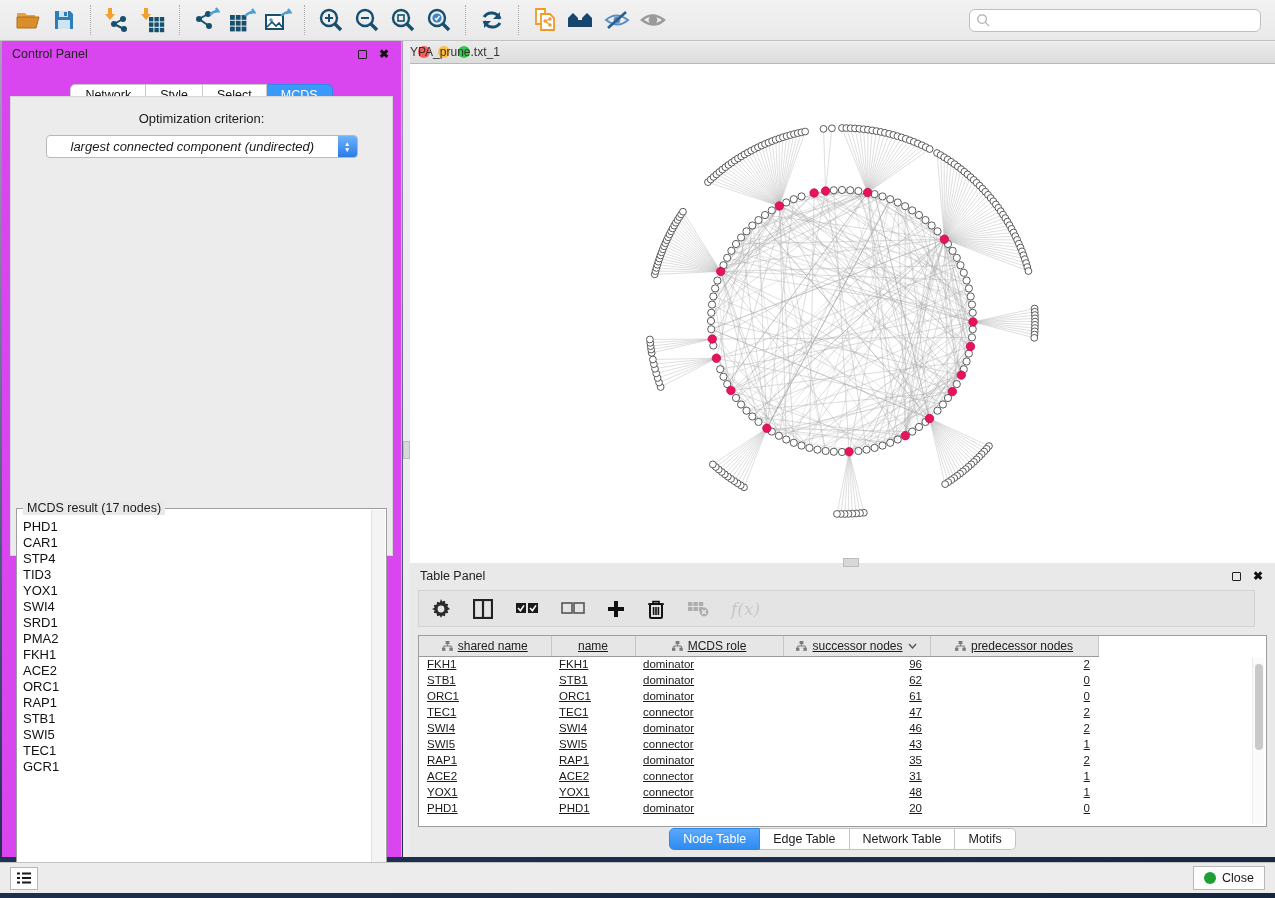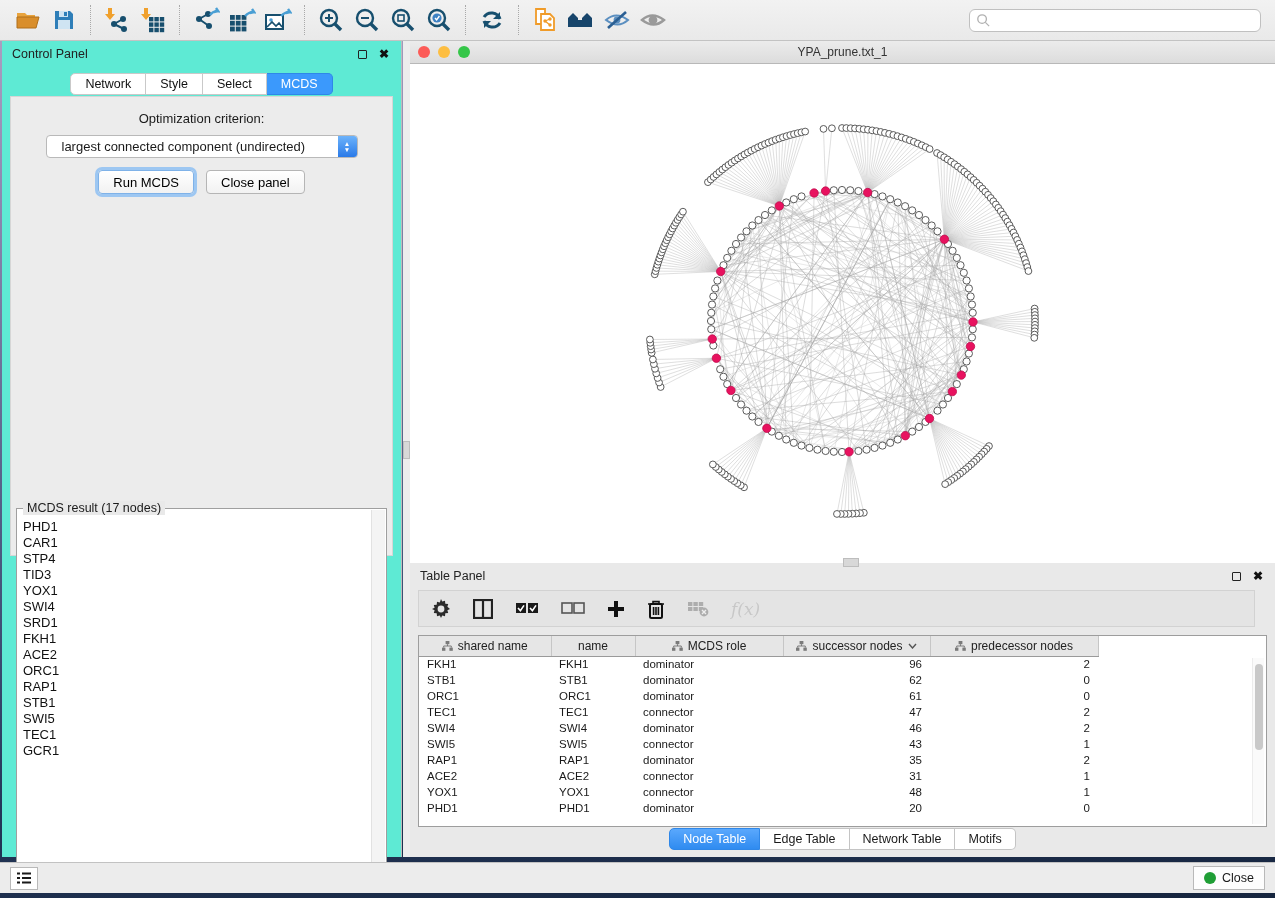--- a/index.html
+++ b/index.html
@@ -17,40 +17,40 @@
     display:flex; align-items:center; padding:0 10px; }
   .tb-btn { width:36px; height:32px; display:flex; align-items:center; justify-content:center; cursor:default; }
   .tb-sep { width:1px; height:30px; margin:0 8px; border-left:1px dotted #a9a9a9; }
   .tb-spacer { flex:1; }
   .searchbox { width:292px; height:23px; background:#fff; border:1px solid #c0c0c0; border-radius:6px;
     display:flex; align-items:center; padding:0 6px; margin-right:4px; }
   .searchbox svg { opacity:.55; }
 
   
   .control-panel { position:absolute; left:2px; top:41px; width:400px; bottom:36px;
-    background:#5eead4; border-right:1px solid #bdbdbd; }
+    background:#d946ef; border-right:1px solid #bdbdbd; }
   .panel-titlebar { height:26px; display:flex; align-items:center; padding:0 10px; font-size:12.5px; color:#222; }
   .panel-titlebar .ttl { flex:1; }
   .mini-btn { width:14px; height:14px; margin-left:8px; display:flex; align-items:center; justify-content:center;
     font-size:12px; color:#111; cursor:default; }
   .float-box { width:9px; height:9px; border:1.4px solid #222; border-radius:1px; }
 
-  .tabbar { display:flex; justify-content:center; margin-top:6px; }
+  .tabbar { display:flex; justify-content:center; margin-top:17px; }
   .tab { padding:3px 14px; background:#fff; border:1px solid #c9c9c9; border-left:none;
     font-size:12.5px; color:#111; cursor:default; }
   .tab:first-child { border-left:1px solid #c9c9c9; border-radius:5px 0 0 5px; }
   .tab:last-child { border-radius:0 5px 5px 0; }
   .tab.sel { background:#3b99fc; border-color:#2f87e8; color:#fff; }
 
   .cp-inner { position:absolute; left:8px; right:8px; top:55px; height:460px;
     background:#ececec; border:1px solid #d6d6d6; padding-top:14px; }
   .opt-label { text-align:center; font-size:13px; margin-bottom:9px; }
   .combo { width:312px; height:23px; margin:0 auto; background:#fff; border:1px solid #b9b9b9;
     border-radius:4px; display:flex; align-items:center; position:relative; cursor:default; }
-  .combo .val { flex:1; padding:0 15px; font-size:13px; white-space:nowrap; }
+  .combo .val { flex:1; padding:0 24px; font-size:13px; white-space:nowrap;font-style:italic; }
   .combo .stepper { width:19px; height:21px; border-radius:0 3px 3px 0;
     background:linear-gradient(#6db3fb,#2a7ae8); display:flex; flex-direction:column;
     align-items:center; justify-content:center; color:#fff; font-size:6.5px; line-height:6px; }
   .btn-row { display:flex; justify-content:center; gap:12px; margin-top:12px; }
   .pushbtn { height:24px; padding:0 14px; background:linear-gradient(#ffffff,#f2f2f2);
     border:1px solid #b5b5b5; border-radius:4px; font-size:13px; cursor:default; }
   .pushbtn.focused { box-shadow:0 0 0 3px #9dc7f2; border-color:#7fb2e8; }
 
   .result-box { position:absolute; left:14px; right:14px; top:467px; height:371px;
     border:1px solid #9f9f9f; background:#fff; }
@@ -62,34 +62,34 @@
   
   .v-divider { position:absolute; left:403px; width:7px; top:41px; bottom:36px; background:#ededed; }
   .v-grip { position:absolute; left:0; right:0; top:400px; height:18px; background:#d8d8d8; border:1px solid #bdbdbd; }
 
   
   .net-window { position:absolute; left:410px; right:0; top:41px; height:522px; background:#fff; }
   .net-titlebar { height:23px; background:linear-gradient(#ececec,#dcdcdc); border-bottom:1px solid #b8b8b8;
     display:flex; align-items:center; padding:0 8px; position:relative; }
   .lights { display:flex; gap:8px; }
   .light { width:12px; height:12px; border-radius:50%; }
-  .net-title { position:absolute; left:0; right:0; text-align:center; font-size:12px; color:#333; pointer-events:none; }
+  .net-title { position:absolute; left:0; right:0; font-size:12px; color:#333; pointer-events:none; }
   .net-canvas { width:100%; height:498px; background:#fff; }
 
   
   .table-panel { position:absolute; left:410px; right:0; top:563px; bottom:36px; background:#e9e9e9; }
   .tp-toolbar { position:absolute; top:27px; left:8px; right:20px; height:37px;
     background:#e4e4e4; border:1px solid #d2d2d2; display:flex; align-items:center; padding:0 12px; gap:22px; }
   .tp-icon { display:flex; align-items:center; justify-content:center; height:26px; cursor:default; }
   .tp-icon.disabled { opacity:.38; }
   .fx { font-family:"DejaVu Serif", serif; font-style:italic; font-size:17px; color:#9a9a9a; }
 
   .grid-wrap { position:absolute; top:72px; left:8px; right:8px; height:192px;
     background:#fff; border:1px solid #9d9d9d; overflow:hidden; }
-  table.grid { border-collapse:collapse; table-layout:fixed; width:679px; }
+  table.grid { border-collapse:collapse; table-layout:fixed; width:679px;text-decoration:underline; }
   .grid th { height:20px; background:#e6e6e6; border-right:1px solid #c6c6c6; border-bottom:1px solid #9a9a9a;
     font-weight:normal; font-size:12px; color:#222; padding:0 4px; white-space:nowrap; overflow:hidden; }
   .grid th .hwrap { display:flex; align-items:center; justify-content:center; gap:5px; }
   .grid td { height:16px; font-size:11.5px; padding:0 8px; white-space:nowrap; overflow:hidden; }
   .grid td.num { text-align:right; }
   .grid-scroll { position:absolute; top:22px; bottom:2px; right:2px; width:12px; background:#fafafa; border-left:1px solid #ececec; }
   .grid-thumb { position:absolute; top:6px; left:1.5px; width:8px; height:86px; background:#c9c9c9; border-radius:5px; }
 
   .tp-tabs { position:absolute; bottom:7px; left:0; right:0; display:flex; justify-content:center; }
   .tp-tab { padding:3px 13px; background:#fff; border:1px solid #c4c4c4; border-left:none; font-size:12.5px; cursor:default; }
@@ -285,36 +285,33 @@
 
     <div class="cp-inner">
       <div class="opt-label">Optimization criterion:</div>
       <div class="combo">
         <span class="val">largest connected component (undirected)</span>
         <span class="stepper">
             <span>▲</span>
             <span>▼</span>
           </span>
       </div>
-      <div class="btn-row">
-        <button class="pushbtn focused">Run MCDS</button>
-        <button class="pushbtn">Close panel</button>
-      </div>
     </div>
 
     <div class="result-box">
       <span class="result-legend">MCDS result (17 nodes)</span>
       <div class="result-list" id="result-list">
           <div>PHD1</div>
           <div>CAR1</div>
           <div>STP4</div>
           <div>TID3</div>
           <div>YOX1</div>
           <div>SWI4</div>
           <div>SRD1</div>
+          <div>PMA2</div>
           <div>FKH1</div>
           <div>ACE2</div>
           <div>ORC1</div>
           <div>RAP1</div>
           <div>STB1</div>
           <div>SWI5</div>
           <div>TEC1</div>
           <div>GCR1</div>
         </div>
       <div class="result-scroll"></div>

